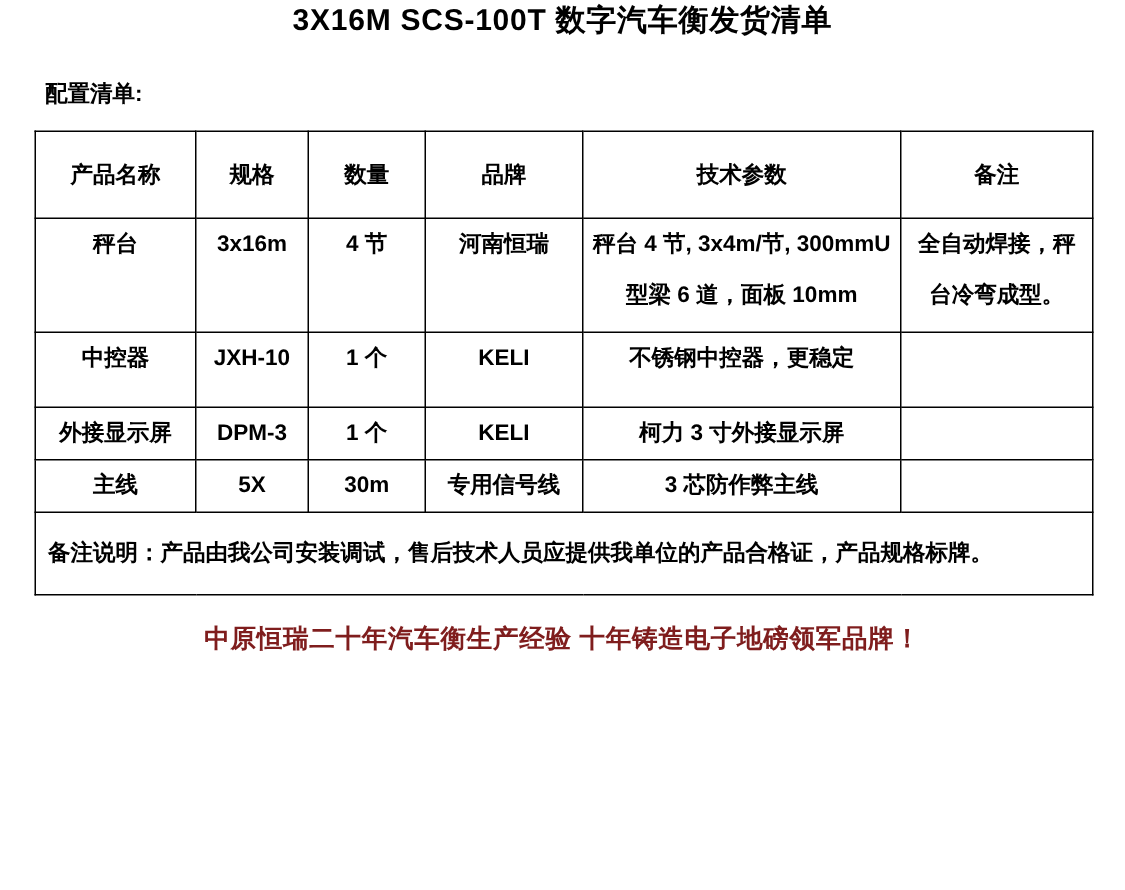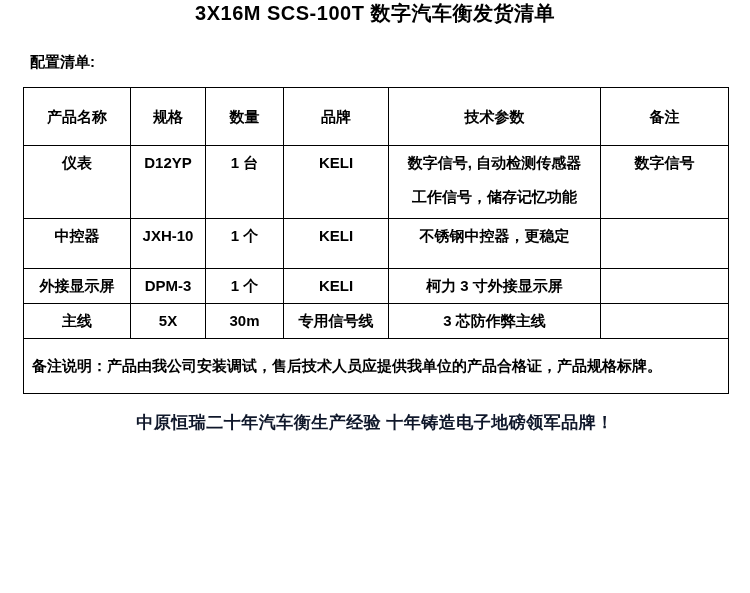--- a/index.html
+++ b/index.html
@@ -46,21 +46,21 @@
   }
   .spec-table td {
     vertical-align: top;
   }
   .spec-table tr.remark-row td {
     text-align: left;
     vertical-align: middle;
     padding: 0 8px;
   }
   .slogan {
-    color: #0f172a;
+    color: #7f1d1d;
     text-align: center;
     font-size: 17px;
     margin-top: 17px;
     letter-spacing: 0.5px;
   }
 </style>
 </head>
 <body>
 
 <div class="doc-title">3X16M SCS-100T 数字汽车衡发货清单</div>
@@ -78,28 +78,29 @@
   </colgroup>
   <tbody>
     <tr style="height:58px">
       <th>产品名称</th>
       <th>规格</th>
       <th>数量</th>
       <th>品牌</th>
       <th>技术参数</th>
       <th>备注</th>
     </tr>
-    <tr style="height:73px">
-      <td>仪表</td>
-      <td>D12YP</td>
-      <td>1 台</td>
-      <td>KELI</td>
-      <td>数字信号, 自动检测传感器
-工作信号，储存记忆功能</td>
-      <td>数字信号</td>
+    <tr style="height:76px">
+      <td>秤台</td>
+      <td>3x16m</td>
+      <td>4 节</td>
+      <td>河南恒瑞</td>
+      <td>秤台 4 节, 3x4m/节, 300mmU
+型梁 6 道，面板 10mm</td>
+      <td>全自动焊接，秤
+台冷弯成型。</td>
     </tr>
     <tr style="height:50px">
       <td>中控器</td>
       <td>JXH-10</td>
       <td>1 个</td>
       <td>KELI</td>
       <td>不锈钢中控器，更稳定</td>
       <td></td>
     </tr>
     <tr style="height:35px">

